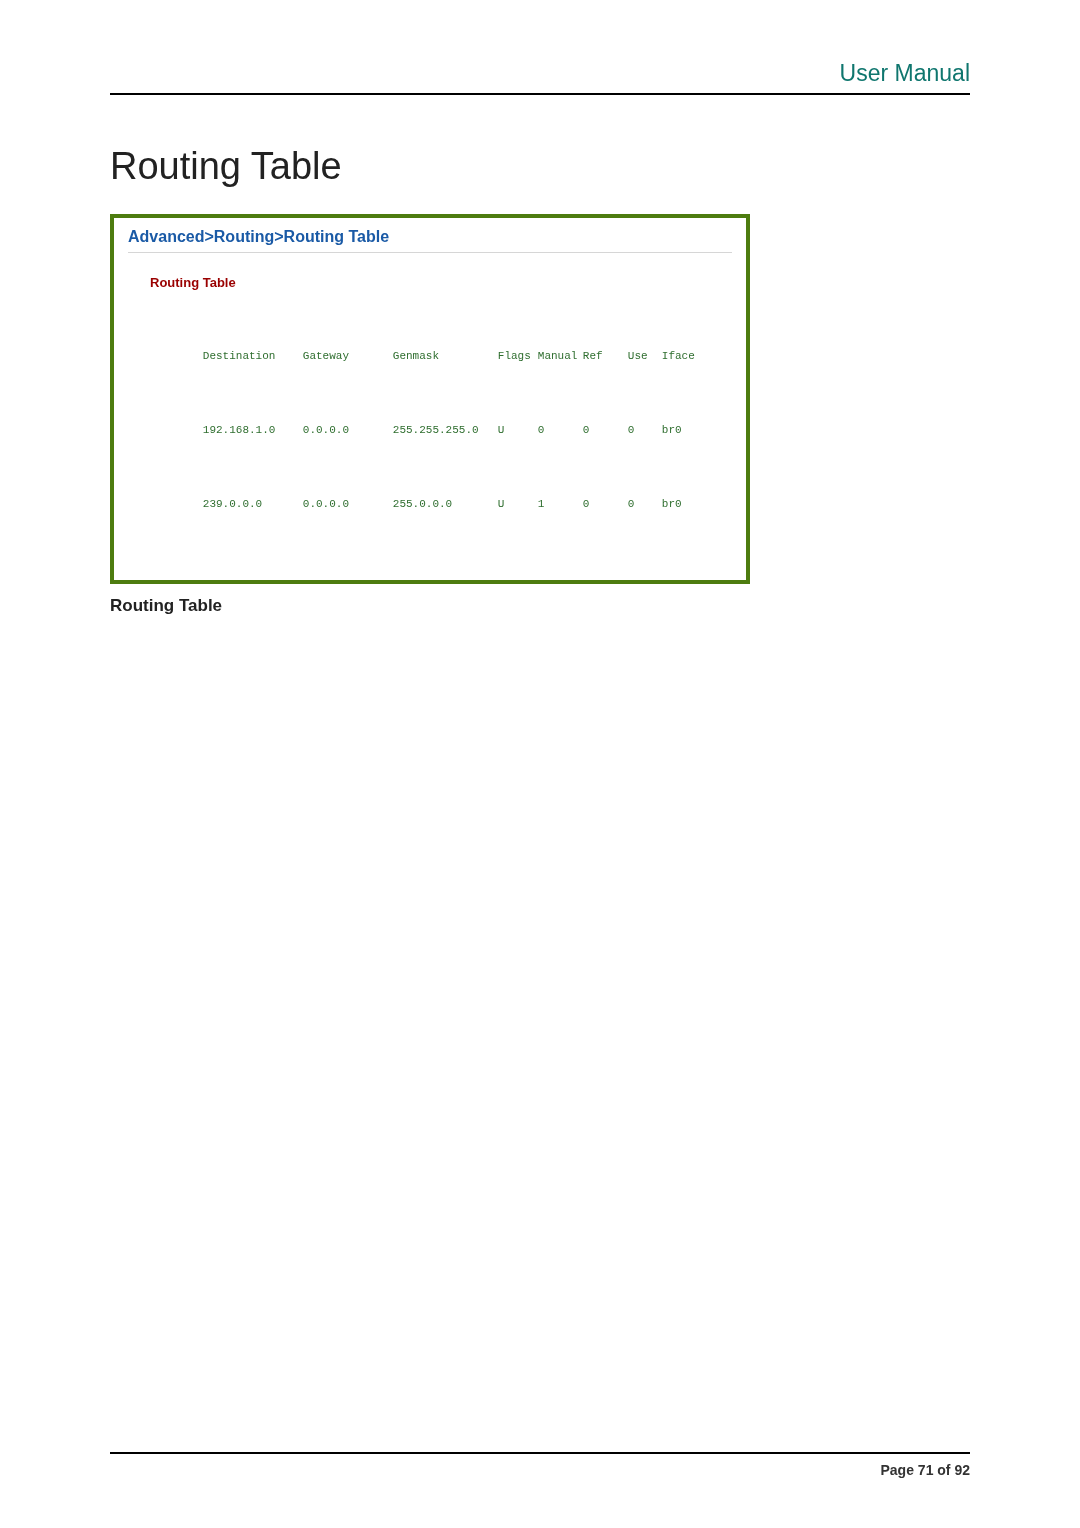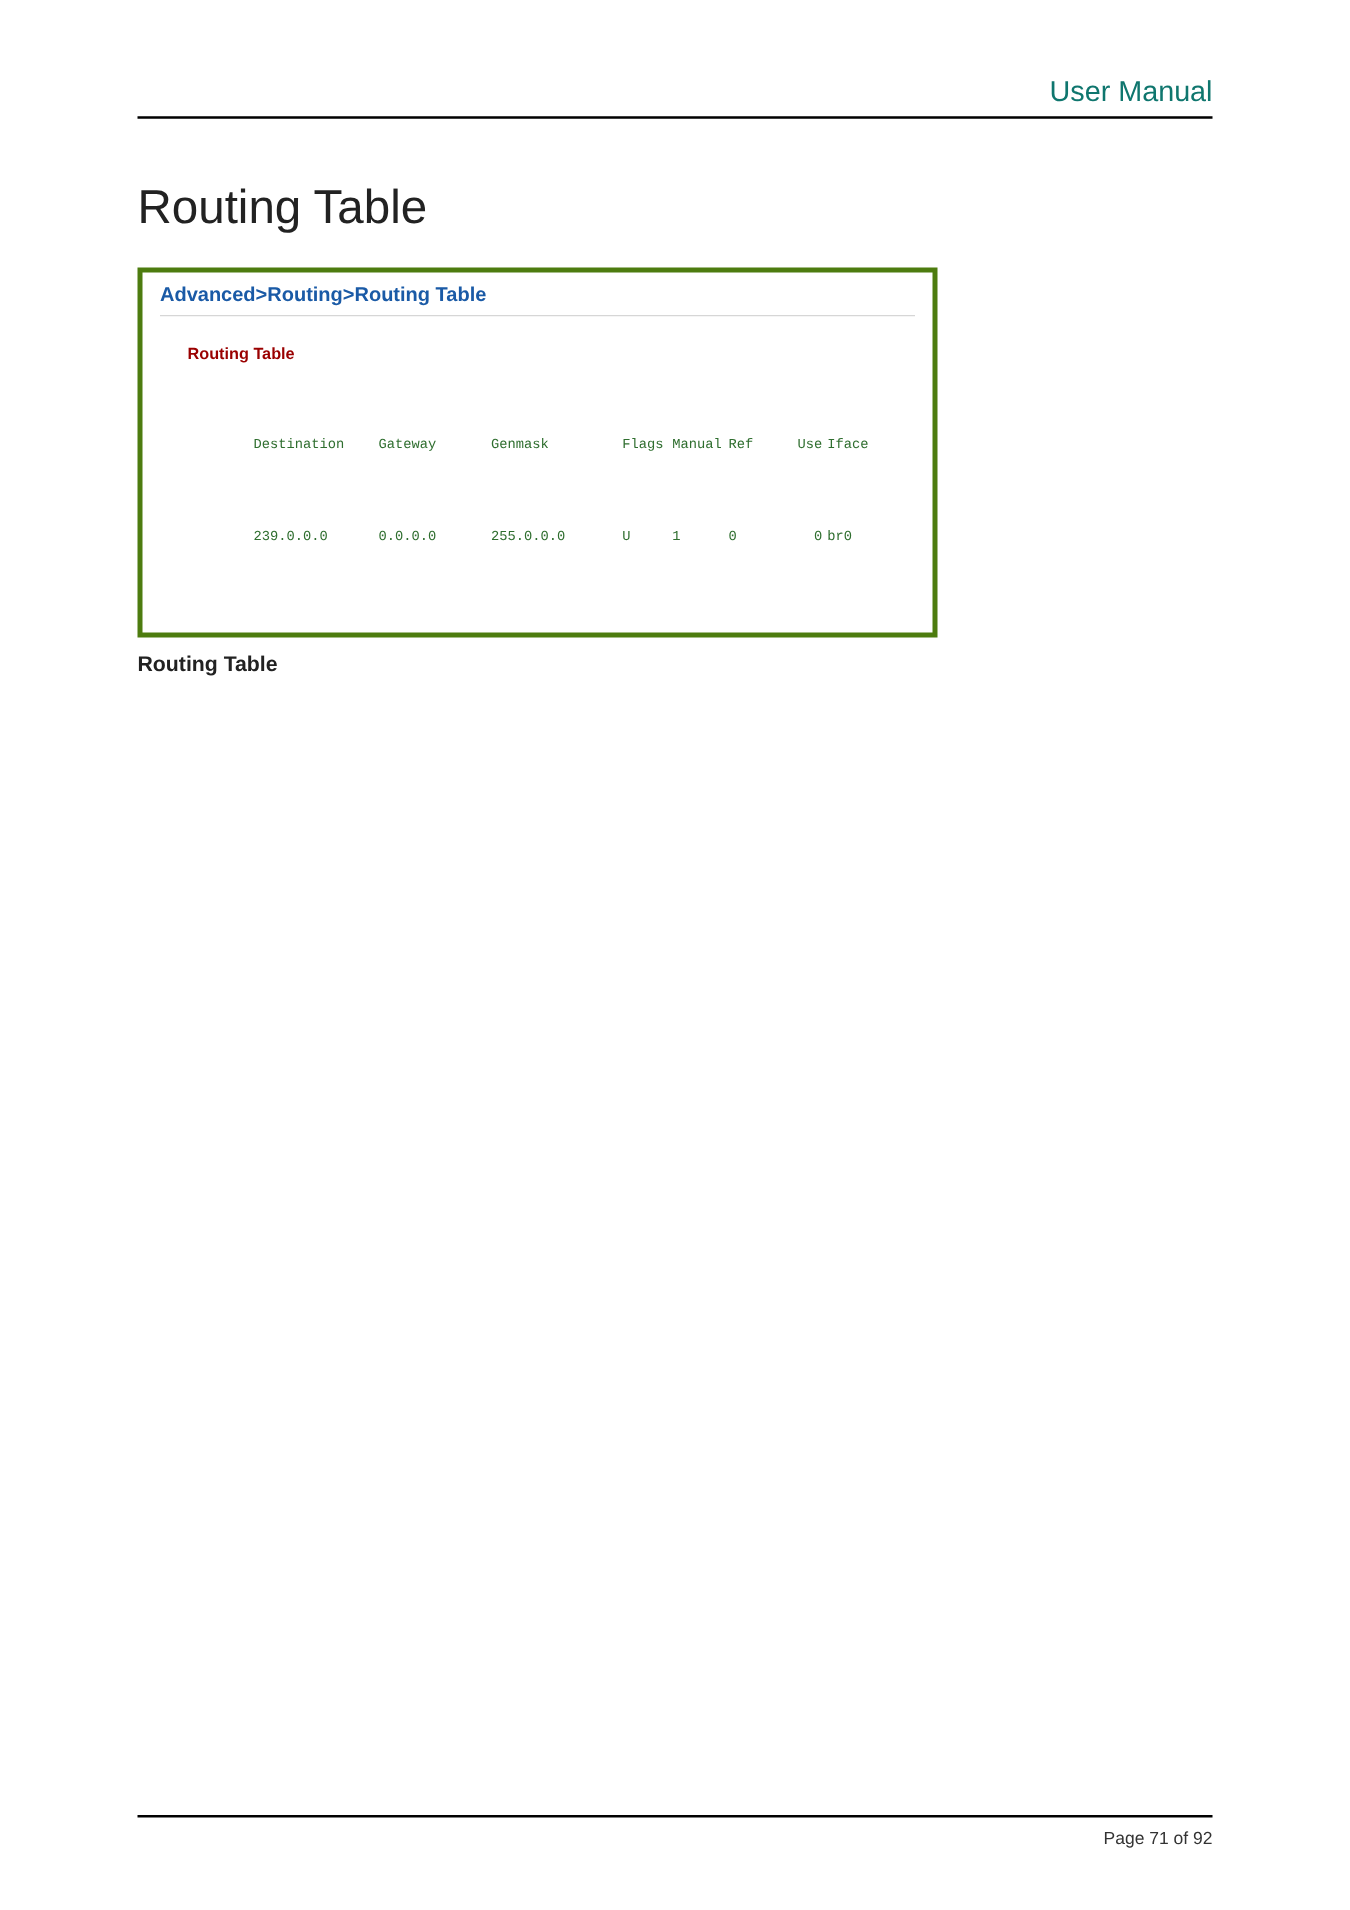--- a/index.html
+++ b/index.html
@@ -71,38 +71,39 @@
   }
   .rt .row span {
     display: inline-block;
   }
   .c-dest  { width: 100px; }
   .c-gw    { width: 90px; }
   .c-mask  { width: 105px; }
   .c-flags { width: 40px; text-align: left; }
   .c-metric{ width: 45px; text-align: left; }
   .c-ref   { width: 45px; text-align: left; }
-  .c-use   { width: 30px; text-align: right; }
+  .c-use   { width: 30px; }
   .c-iface { width: 40px; text-align: left; padding-left:4px;}
   .caption {
     font-size: 17px;
     font-weight: 700;
     color: #222;
     margin-top: 12px;
   }
   .footer {
     position: absolute;
     left: 110px;
     right: 110px;
     bottom: 50px;
     border-top: 2px solid #000;
     padding-top: 8px;
     text-align: right;
     font-size: 14px;
     color: #333;
+    font-weight: bold;
   }
 </style>
 </head>
 <body>
 
 <div class="page">
 
   <div class="header">
     <span>User Manual</span>
   </div>
@@ -112,20 +113,23 @@
 
   <div class="panel">
     <div class="breadcrumb">Advanced&gt;Routing&gt;Routing Table</div>
     <div class="panel-subtitle">Routing Table</div>
 
     <div class="rt">
       <div class="row">
         <span class="c-dest">Destination</span><span class="c-gw">Gateway</span><span class="c-mask">Genmask</span><span class="c-flags">Flags</span><span class="c-metric">Manual</span><span class="c-ref">Ref</span><span class="c-use">Use</span><span class="c-iface">Iface</span>
       </div>
       <div class="row">
+        <span class="c-dest">192.168.1.0</span><span class="c-gw">0.0.0.0</span><span class="c-mask">255.255.255.0</span><span class="c-flags">U</span><span class="c-metric">0</span><span class="c-ref">0</span><span class="c-use">0</span><span class="c-iface">br0</span>
+      </div>
+      <div class="row">
         <span class="c-dest">239.0.0.0</span><span class="c-gw">0.0.0.0</span><span class="c-mask">255.0.0.0</span><span class="c-flags">U</span><span class="c-metric">1</span><span class="c-ref">0</span><span class="c-use">0</span><span class="c-iface">br0</span>
       </div>
     </div>
   </div>
 
   <div class="caption">Routing Table</div>
 
   <div class="footer">
     <span>Page 71 of 92</span>
   </div>

